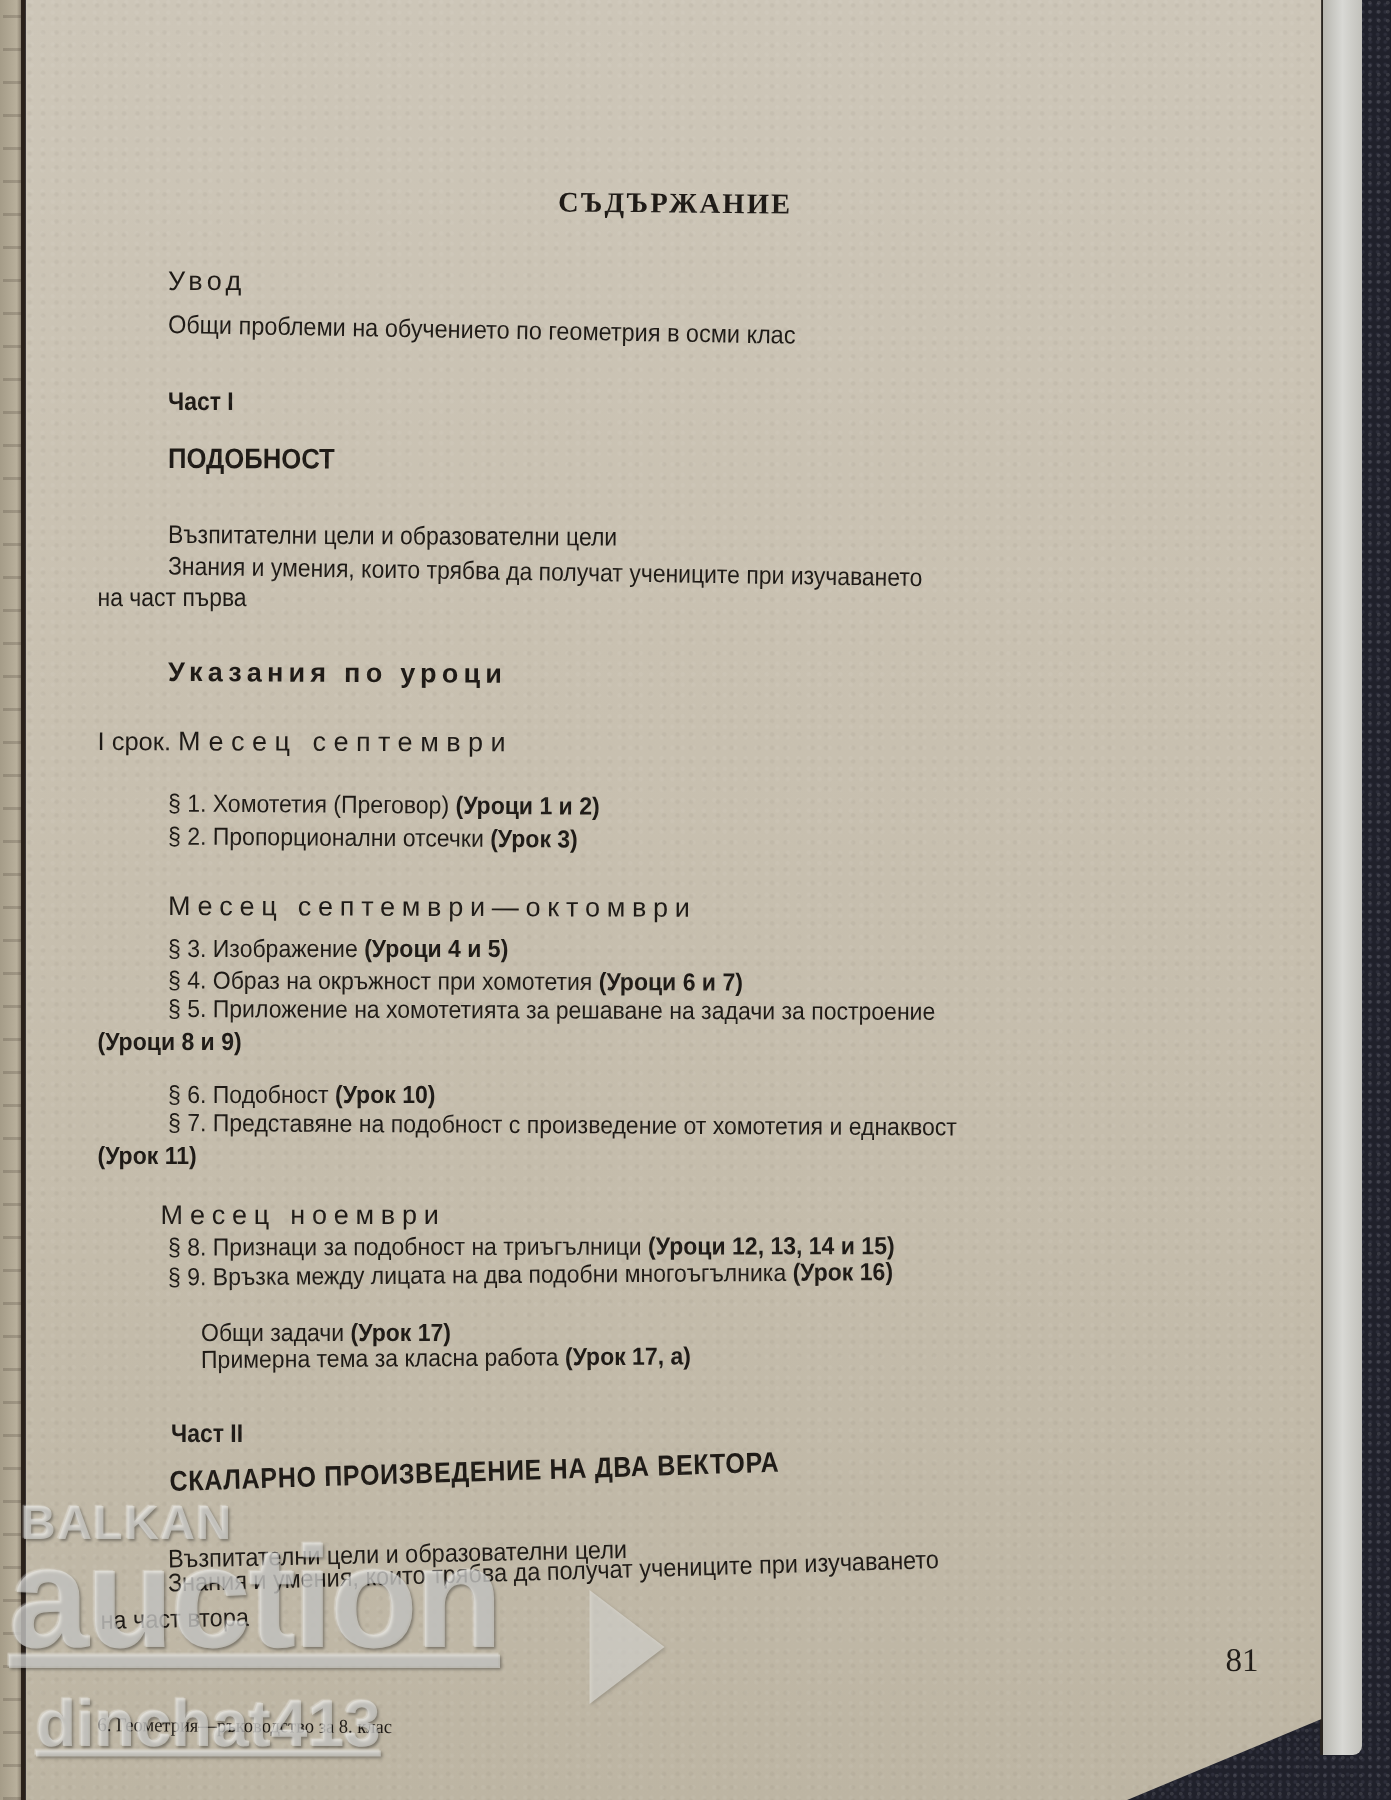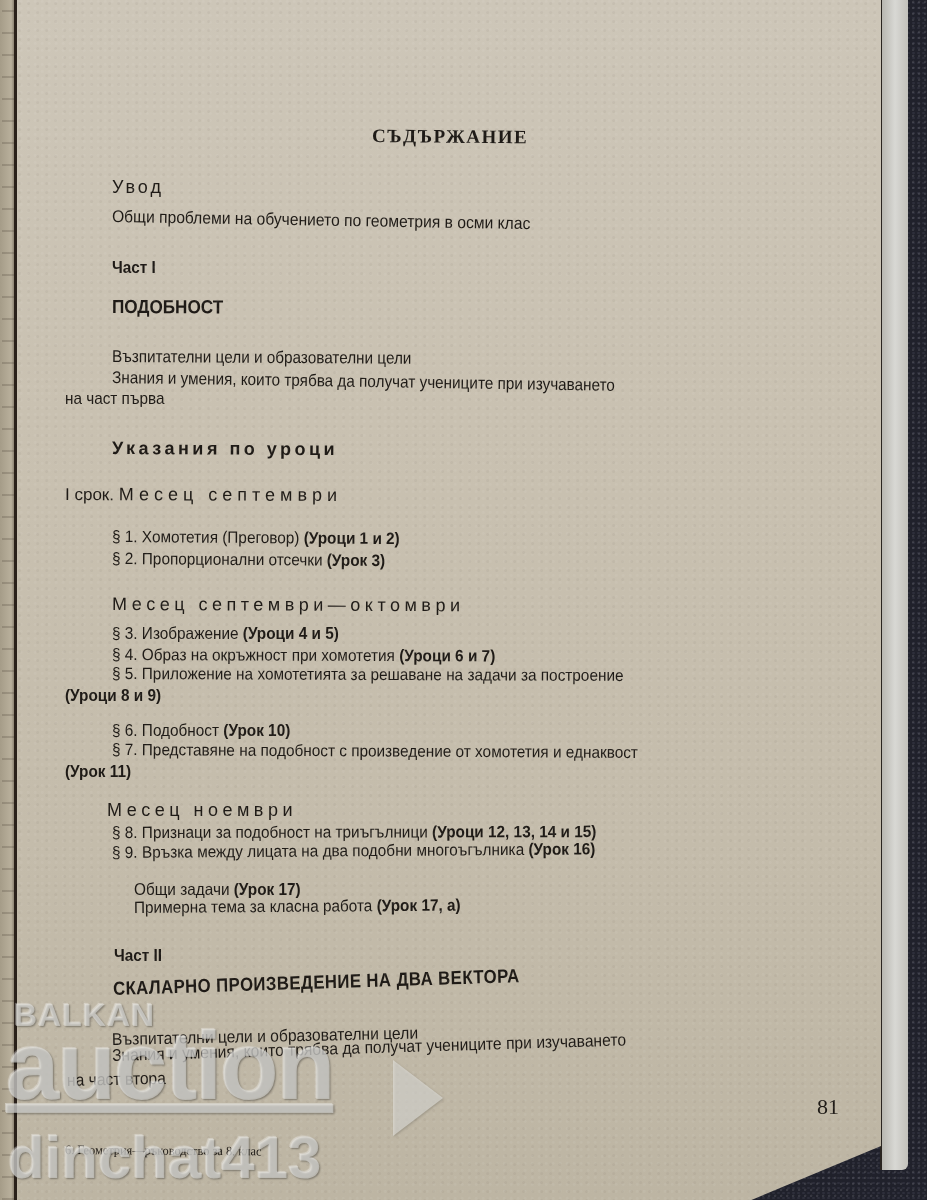--- a/index.html
+++ b/index.html
@@ -86,21 +86,21 @@
     .skills2 { left: 95px; top: 1046px; font-size: 17px; transform: scaleX(0.92) rotate(-1.6deg); }
     .skills2b { left: 50px; top: 1071px; font-size: 17px; transform: scaleX(0.92) rotate(-1.2deg); }
     .page-num { left: 800px; top: 1094px; font-size: 22px; }
     .footer { left: 48px; top: 1142px; font-size: 13px; transform: scaleX(0.95) rotate(0.4deg); }
 
     .watermark { position: absolute; pointer-events: none; color: rgba(235,235,232,0.55);
       font-family: "Liberation Sans", "DejaVu Sans", sans-serif; font-weight: bold;
       text-shadow: 1px 1px 2px rgba(0,0,0,0.35), -1px -1px 1px rgba(255,255,255,0.4); white-space: nowrap; }
     .wm-top { left: 14px; top: 997px; font-size: 32px; letter-spacing: 1px; }
     .wm-main { left: 6px; top: 1018px; font-size: 96px; letter-spacing: -2px; line-height: 1; text-decoration: underline; }
-    .wm-user { left: 8px; top: 1128px; font-size: 60px; line-height: 1; }
+    .wm-user { left: 24px; top: 1128px; font-size: 44px; line-height: 1; text-decoration: underline; }
     .wm-play { position: absolute; left: 393px; top: 1060px; width: 0; height: 0;
       border-top: 38px solid transparent; border-bottom: 38px solid transparent;
       border-left: 50px solid rgba(235,235,232,0.55); filter: drop-shadow(1px 1px 1px rgba(0,0,0,0.3)); }
   </style>
 </head>
 <body>
 
 <div class="bg-speckle"></div>
 <div class="back-page"></div>
 <div class="back-page-lines"></div>

